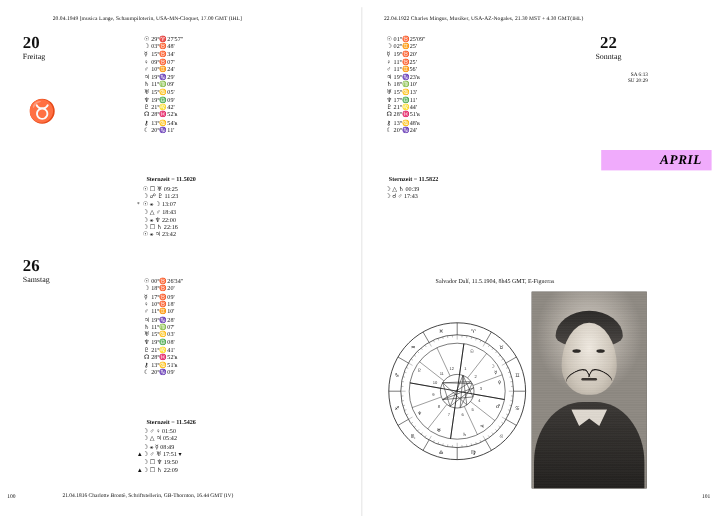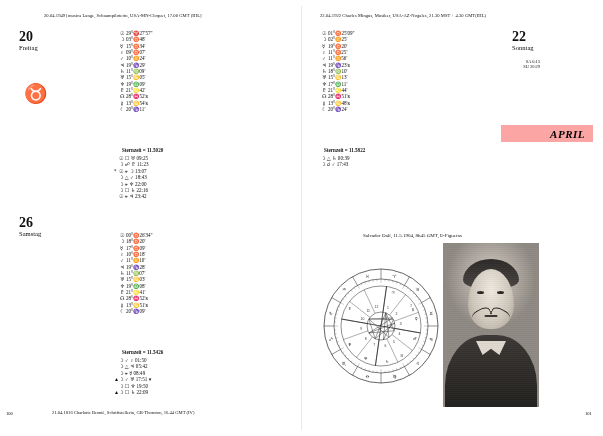--- a/index.html
+++ b/index.html
@@ -26,21 +26,21 @@
   .eph .gl{display:inline-block;width:6px;text-align:left;}
   .eph .pos{display:inline-block;}
   .sid{position:absolute;font-size:5.1px;font-weight:bold;white-space:nowrap;}
   .asp{position:absolute;font-size:5.1px;line-height:6.4px;white-space:nowrap;}
   .asp .r{display:block;}
   .asp .mk{display:inline-block;width:5px;}
 
   
   .april{
     position:absolute;right:10px;top:125px;width:92px;height:17px;
-    background:#fca5a5;
+    background:#f0abfc;
   }
   .april span{
     position:absolute;right:8px;top:3px;
     font-size:11px;font-weight:bold;font-style:italic;letter-spacing:.5px;color:#000;
   }
 
   
   .sigil{position:absolute;left:24px;top:84px;font-size:19px;line-height:19px;}
 
   
@@ -169,21 +169,21 @@
       <span class="r"><span class="mk">▲</span><span>☽ ♂ ♅ 17:51 ▾</span></span>
       <span class="r"><span class="mk"></span><span>☽ ☐ ♆ 19:50</span></span>
       <span class="r"><span class="mk">▲</span><span>☽ ☐ ♄ 22:09</span></span>
     </div>
 
   <div class="footnote" style="left:52px;top:410px;">21.04.1816 Charlotte Brontë, Schriftstellerin, GB-Thornton, 16.44 GMT (IV)</div>
   <div class="folio" style="left:6px;top:411px;">100</div>
 
   <div class="head-note" style="left:320px;top:13px;">22.04.1922 Charles Mingus, Musiker, USA-AZ-Nogales, 21.30 MST + 4.30 GMT(IHL)</div>
 
-  <div style="position:absolute;left:512px;top:30px;width:42px;text-align:left;">
+  <div style="position:absolute;left:486px;top:30px;width:42px;text-align:center;">
     <div class="daynum">22</div>
     <div class="dayname">Sonntag</div>
   </div>
   <div class="sun-times" id="suntimes" style="position:absolute;left:496px;top:59px;width:44px;">
       <div>SA 6:13</div>
       <div>SU 20:29</div>
     </div>
 
   <div class="eph" id="eph3" style="left:322px;top:30px;">
       <span class="row"><span class="gl">☉</span><span class="pos">01°♉25'09"</span></span>

